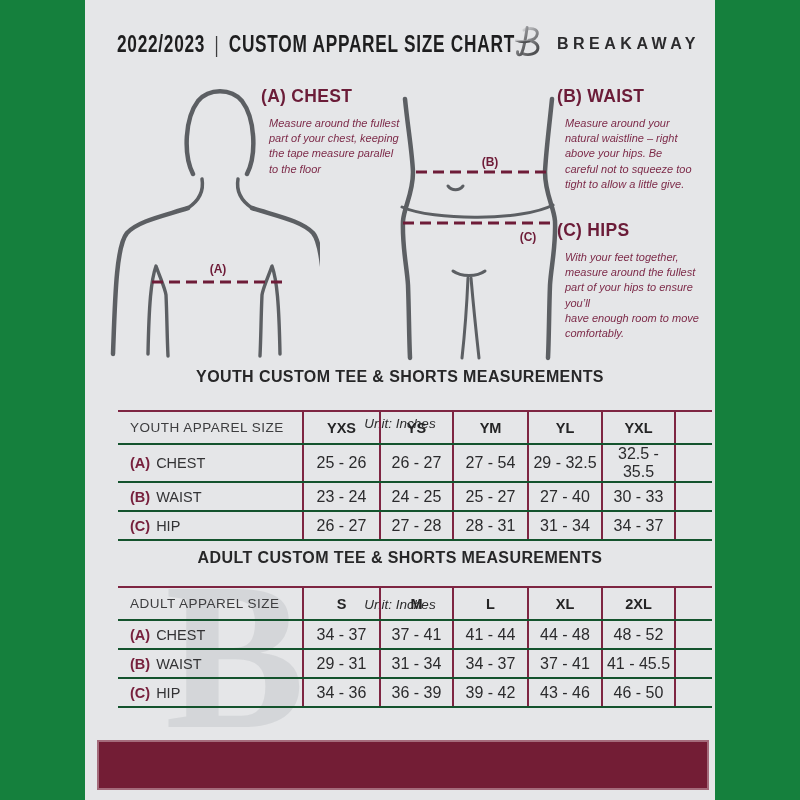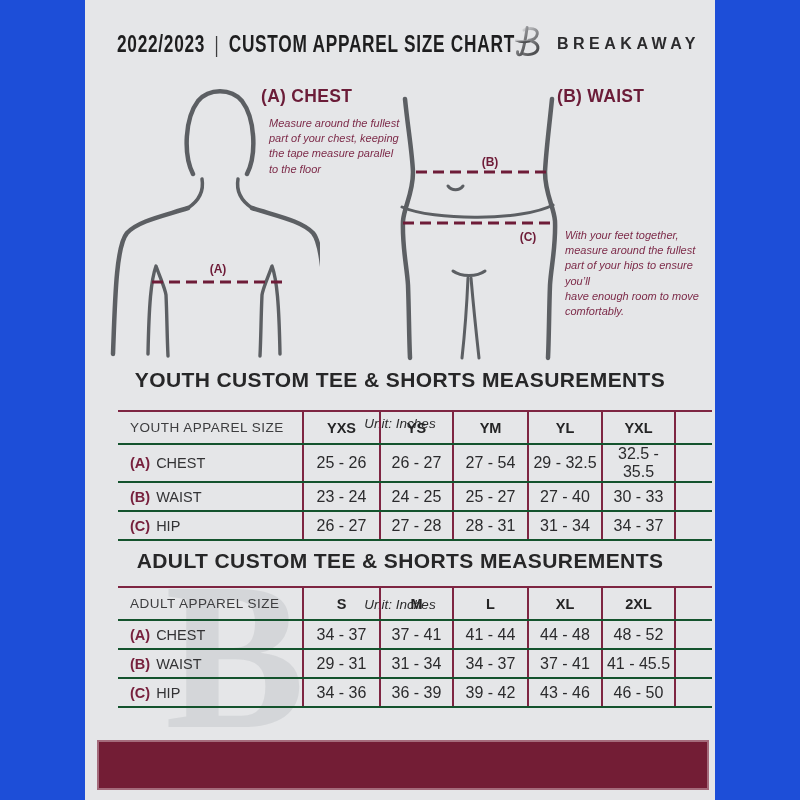--- a/index.html
+++ b/index.html
@@ -1,16 +1,16 @@
 <!DOCTYPE html>
 <html><head>
 <meta charset="utf-8">
 <style>
   html,body{margin:0;padding:0;background:#000;}
-  .stage{position:relative;width:800px;height:800px;background:#1d4ed8;overflow:hidden;
+  .stage{position:relative;width:800px;height:800px;background:#15803d;overflow:hidden;
          font-family:"Liberation Sans",sans-serif;}
   .doc{position:absolute;left:85px;top:0;width:630px;height:800px;background:#e5e6e8;}
 
   
   .header-left{position:absolute;left:32px;top:30px;white-space:nowrap;
     transform:scaleX(0.72);transform-origin:left top;
     font-weight:bold;font-size:24px;letter-spacing:1px;color:#1e1e1f;}
   .header-left .divider{font-weight:400;color:#3c3c3e;margin:0 13px;font-size:22px;}
   .logo-svg{position:absolute;left:430px;top:25px;width:28px;height:33px;}
   .brand{position:absolute;left:472px;top:35px;font-size:16px;font-weight:bold;
@@ -26,21 +26,21 @@
   .guide-c{left:472px;top:220px;width:158px;}
 
   .fig1{position:absolute;left:23px;top:84px;width:212px;height:274px;}
   .fig2{position:absolute;left:300px;top:95px;width:185px;height:267px;}
   .body-line{fill:none;stroke:#5c5f63;stroke-linecap:round;stroke-linejoin:round;}
   .dash-line{stroke:#6e1c38;stroke-width:3.2;stroke-dasharray:11 6;}
   .marker{font-family:"Liberation Sans",sans-serif;font-size:12px;font-weight:bold;fill:#6e1c38;}
 
   
   .section-title{position:absolute;left:0;width:630px;text-align:center;
-    font-size:21px;font-weight:bold;color:#272728;letter-spacing:.4px;}
+    font-size:16px;font-weight:bold;color:#272728;letter-spacing:.4px;}
   .section-unit{position:absolute;left:0;width:630px;text-align:center;
     font-size:13.5px;font-style:italic;color:#2c2c2d;margin-top:28px;}
   .yt-title{top:368px;} .yt-unit{top:388px;}
   .at-title{top:549px;} .at-unit{top:569px;}
 
   
   table.size-table{position:absolute;left:33px;width:594px;border-collapse:collapse;
     table-layout:fixed;border-top:2px solid #7e2542;}
   .yt-table{top:410px;} .at-table{top:586px;}
   .size-table th,.size-table td{border-bottom:2px solid #14532d;padding:0;overflow:hidden;}
@@ -118,22 +118,24 @@
       <text class="marker" x="105" y="71" text-anchor="middle">(B)</text>
       <text class="marker" x="143" y="146" text-anchor="middle">(C)</text>
     </svg>
 
     <div class="guide guide-a">
       <h3>(A) CHEST</h3>
       <p>Measure around the fullest part of your chest, keeping the tape measure parallel to the floor</p>
     </div>
     <div class="guide guide-b">
       <h3>(B) WAIST</h3>
+      <p>Measure around your natural waistline – right above your hips. Be careful not to squeeze too tight to allow a little give.</p>
     </div>
     <div class="guide guide-c">
+      <h3>(C) HIPS</h3>
       <p>With your feet together, measure around the fullest part of your hips to ensure you’ll
 have enough room to move comfortably.</p>
     </div>
 
     <div class="watermark">B</div>
 
     <div class="section-title yt-title">YOUTH CUSTOM TEE &amp; SHORTS MEASUREMENTS</div>
     <div class="section-unit yt-unit">Unit: Inches</div>
 
     <table class="size-table yt-table">

